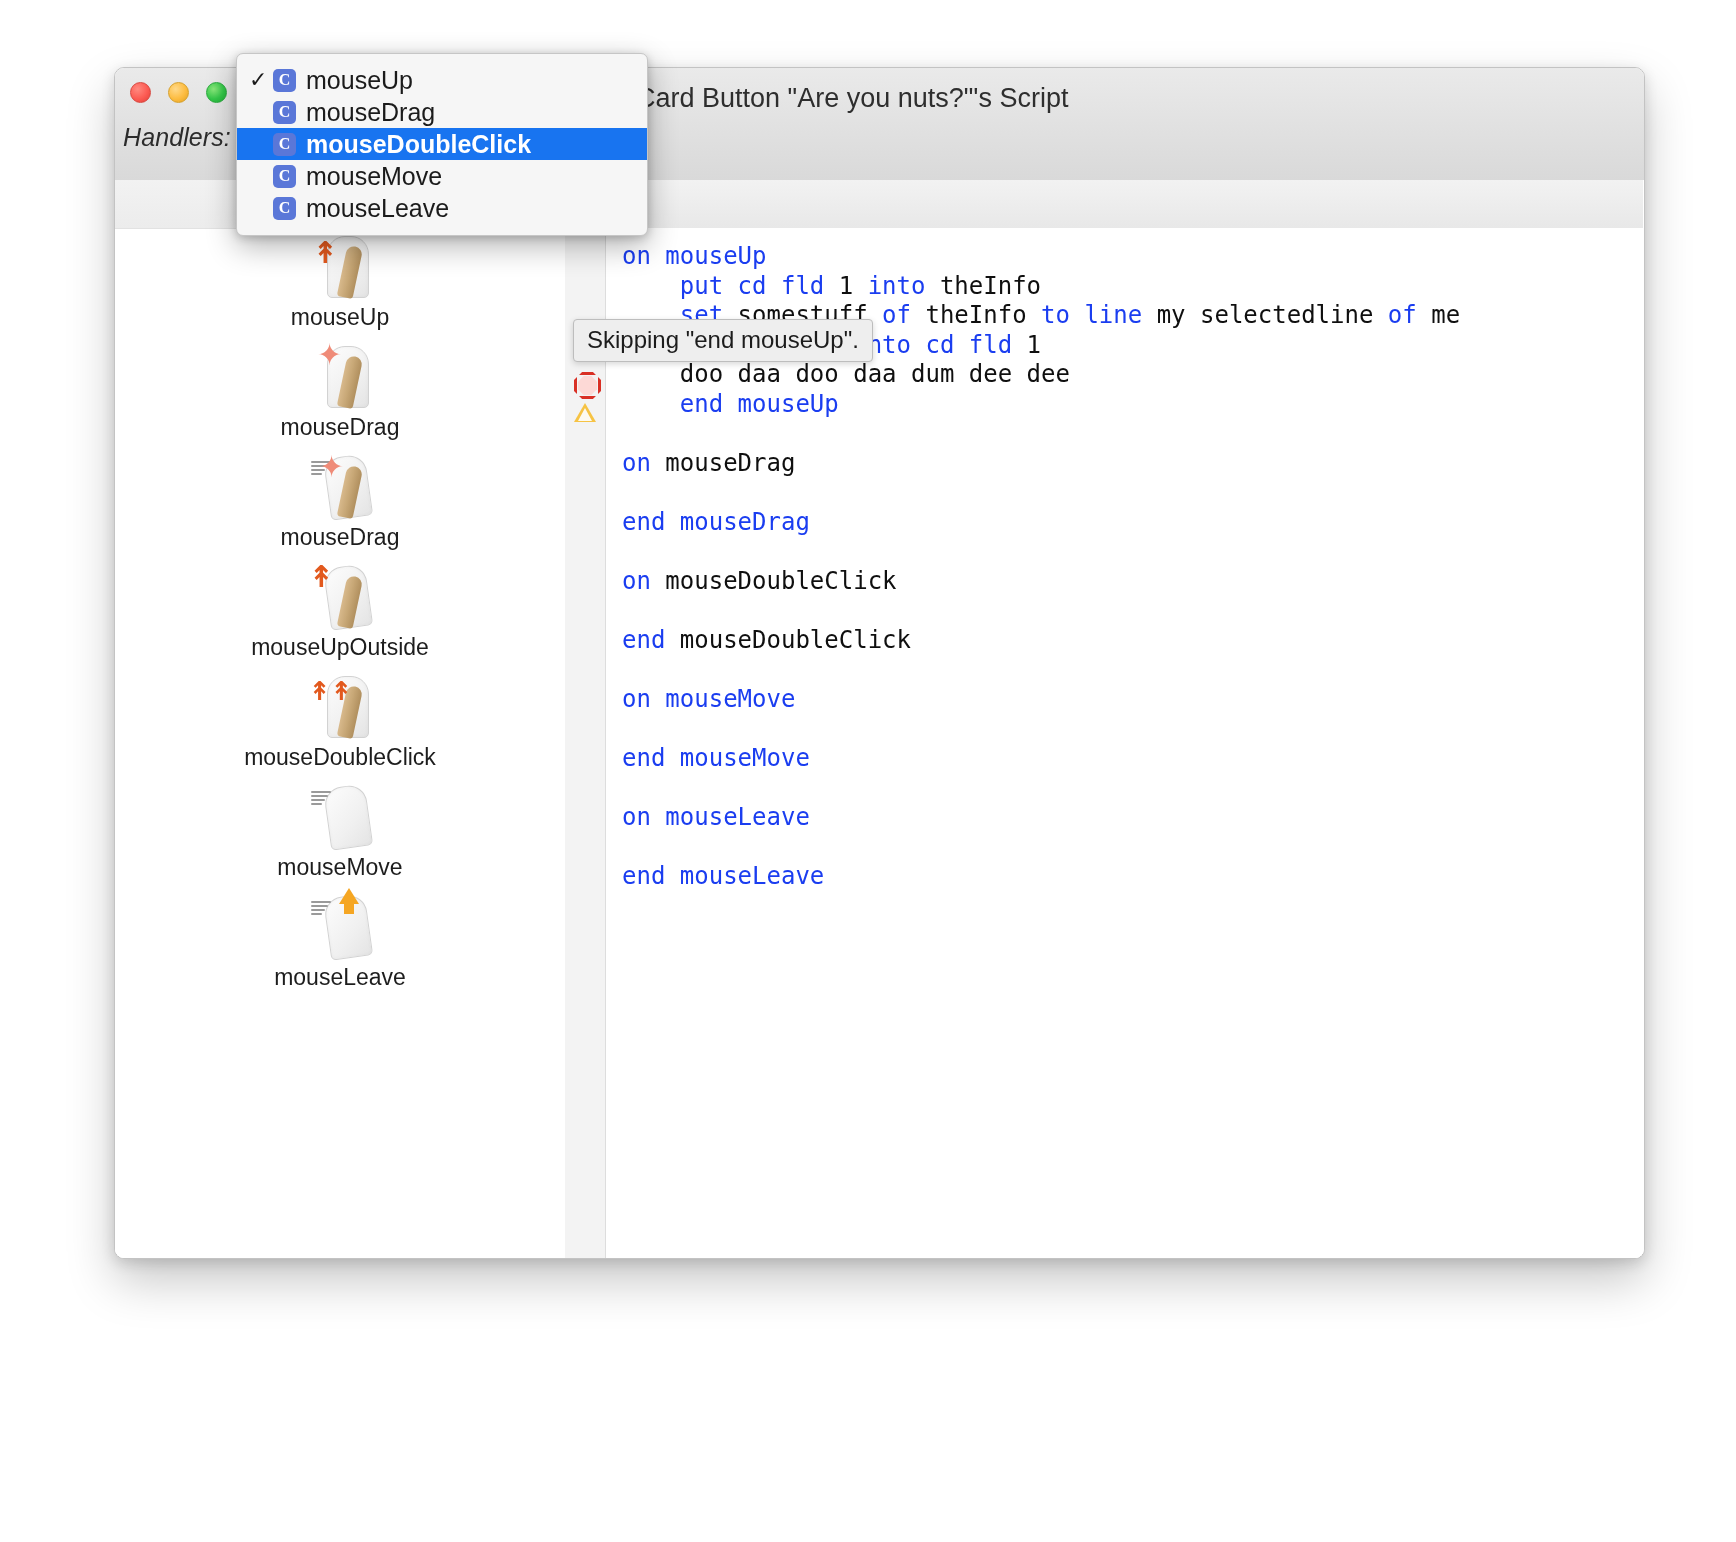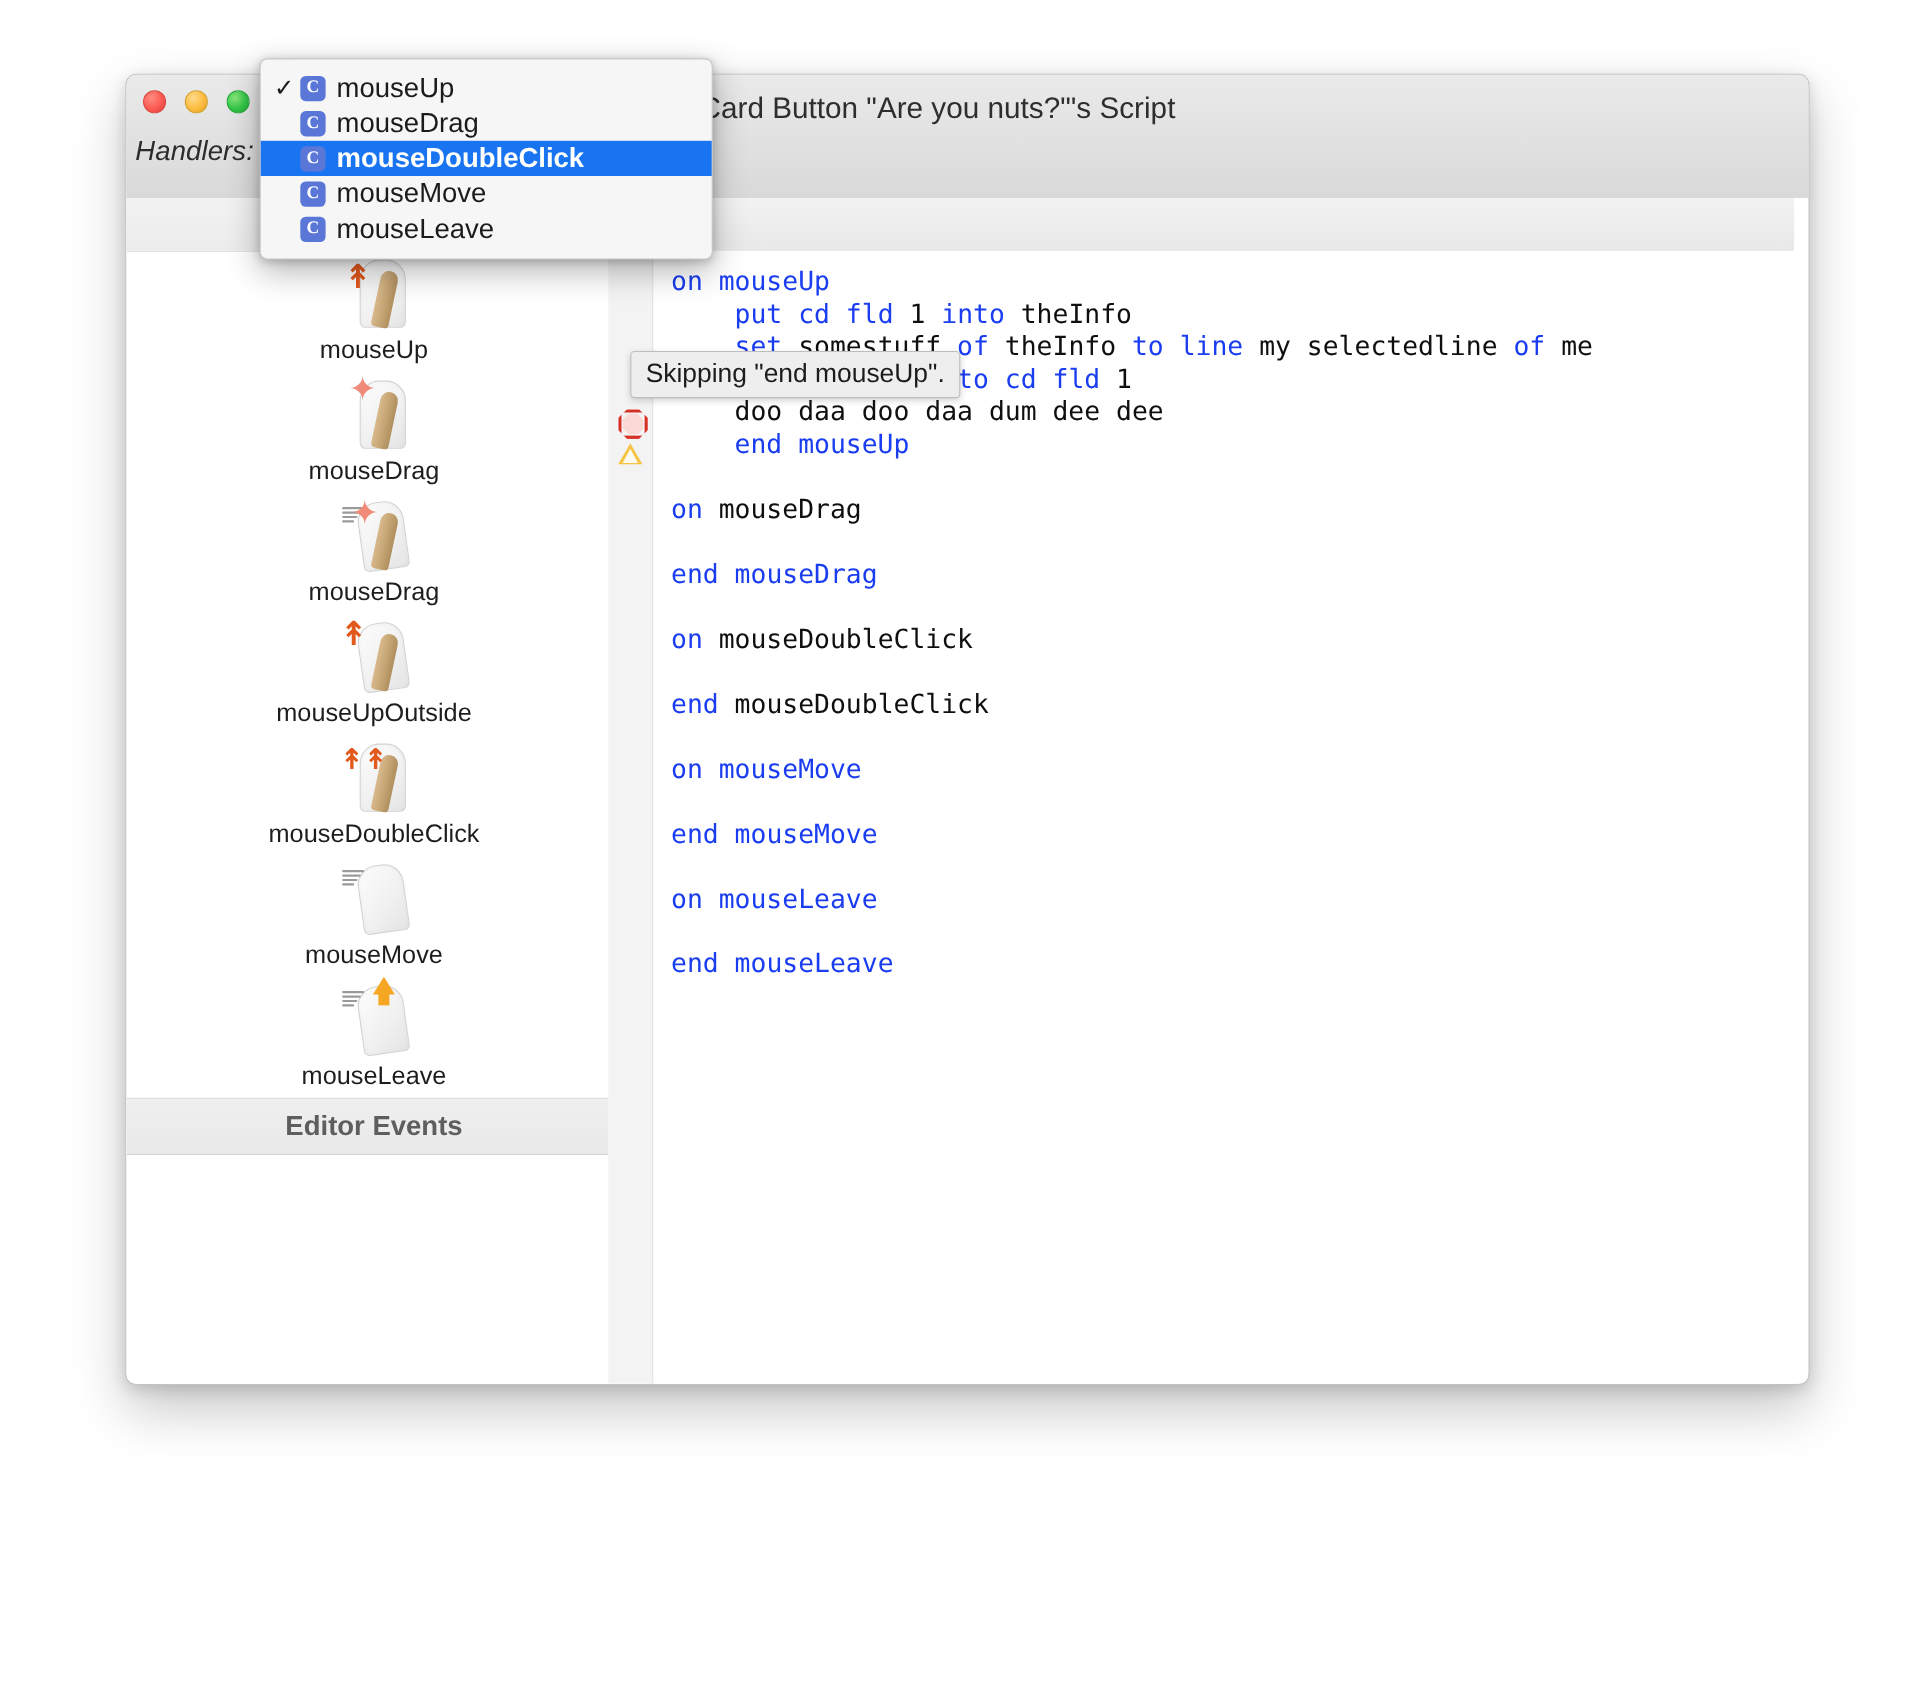--- a/index.html
+++ b/index.html
@@ -224,21 +224,21 @@
     align-items: center;
     justify-content: center;
     font-size: 25px;
     font-weight: bold;
     color: #5e5e5e;
   }
 
   
   .editor {
     position: absolute;
-    left: 438px; top: 0;
+    left: 450px; top: 0;
     width: 1078px;
     height: 100%;
     background: #ffffff;
   }
   .editor-topstrip {
     position: absolute;
     left: 0; top: 0; width: 100%; height: 48px;
     background: linear-gradient(to bottom,#f2f2f2,#e8e8e8);
     border-bottom: 1px solid #d8d8d8;
   }
@@ -472,21 +472,20 @@
                   <i style="top:13px;width:11px;"></i>
               </div>
               <div style="position:absolute;left:30px;top:-4px;width:0;height:0;
                           border-left:10px solid transparent;border-right:10px solid transparent;
                           border-bottom:16px solid #f5a623;"></div>
               <div style="position:absolute;left:35px;top:10px;width:10px;height:12px;background:#f5a623;"></div>
             </div>
             <div class="lbl">mouseLeave</div>
           </div>
 
-          <div class="section-header">Editor Events</div>
 
 
         </div>
       </div>
 
       <div class="editor">
         <div class="editor-topstrip"></div>
 
         <div class="gutter">
           <div class="gutter-mark" style="top:144px;">

